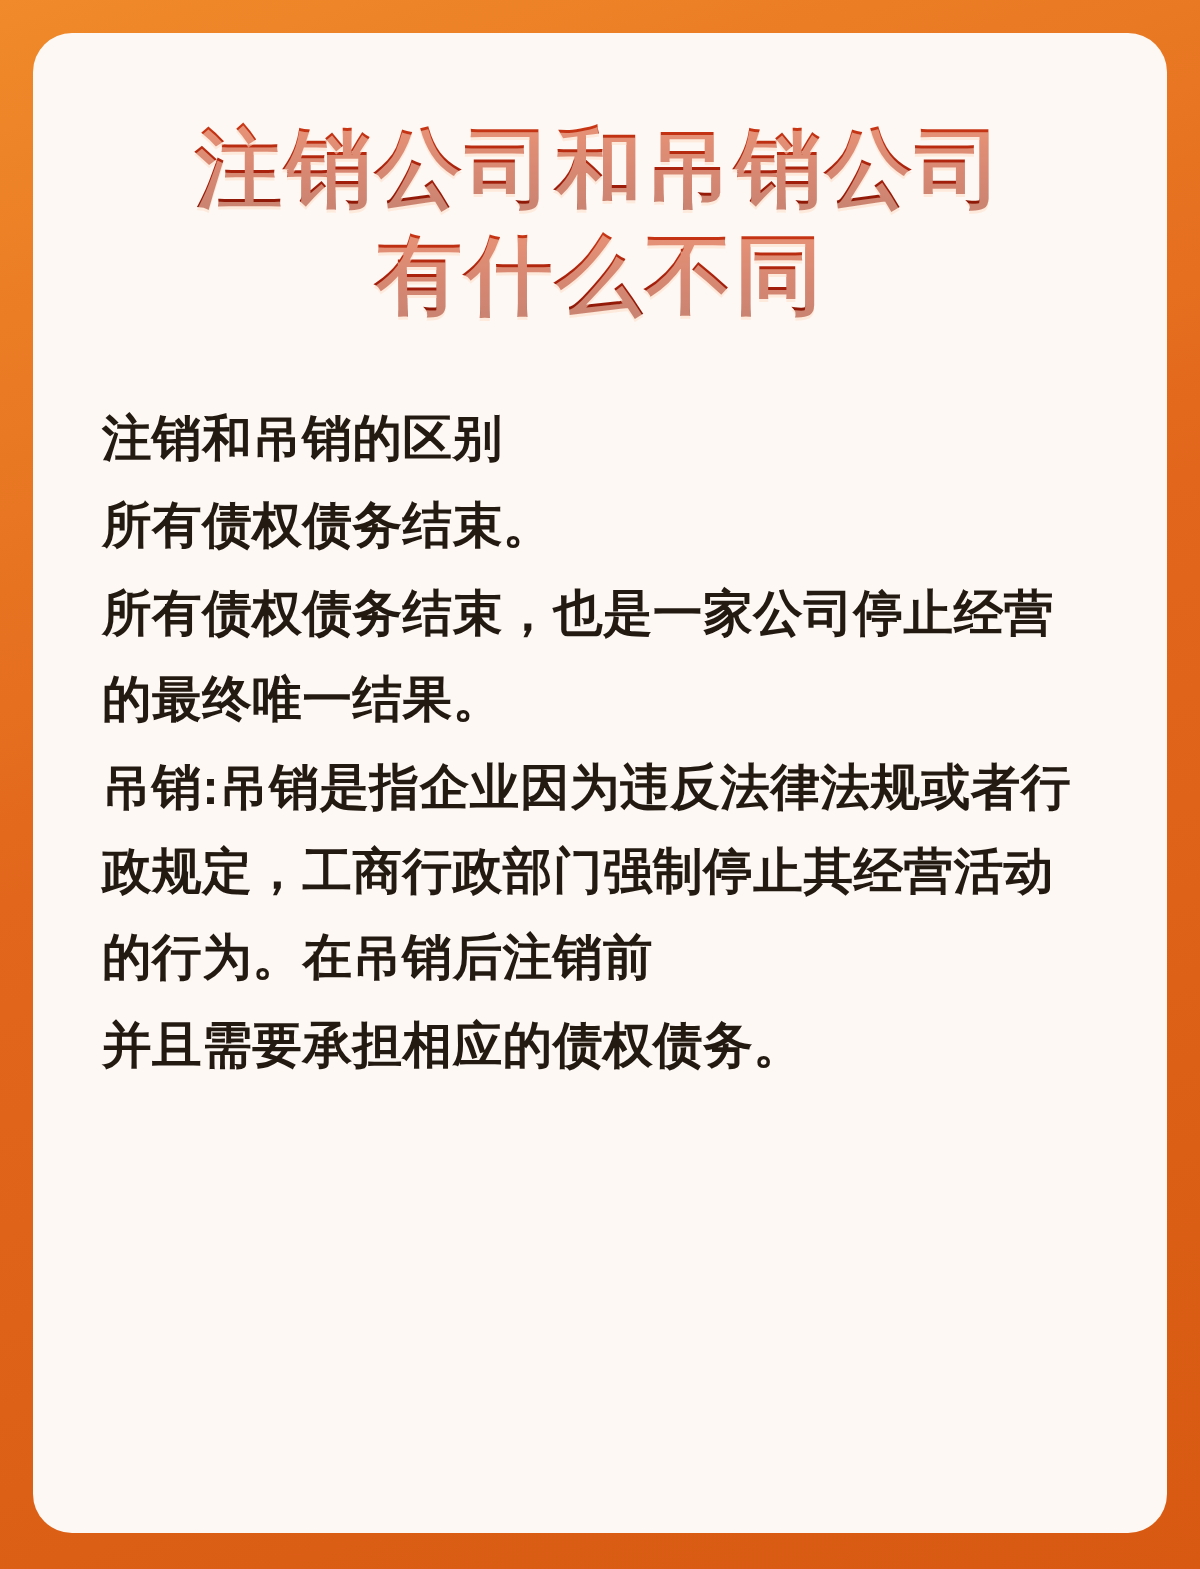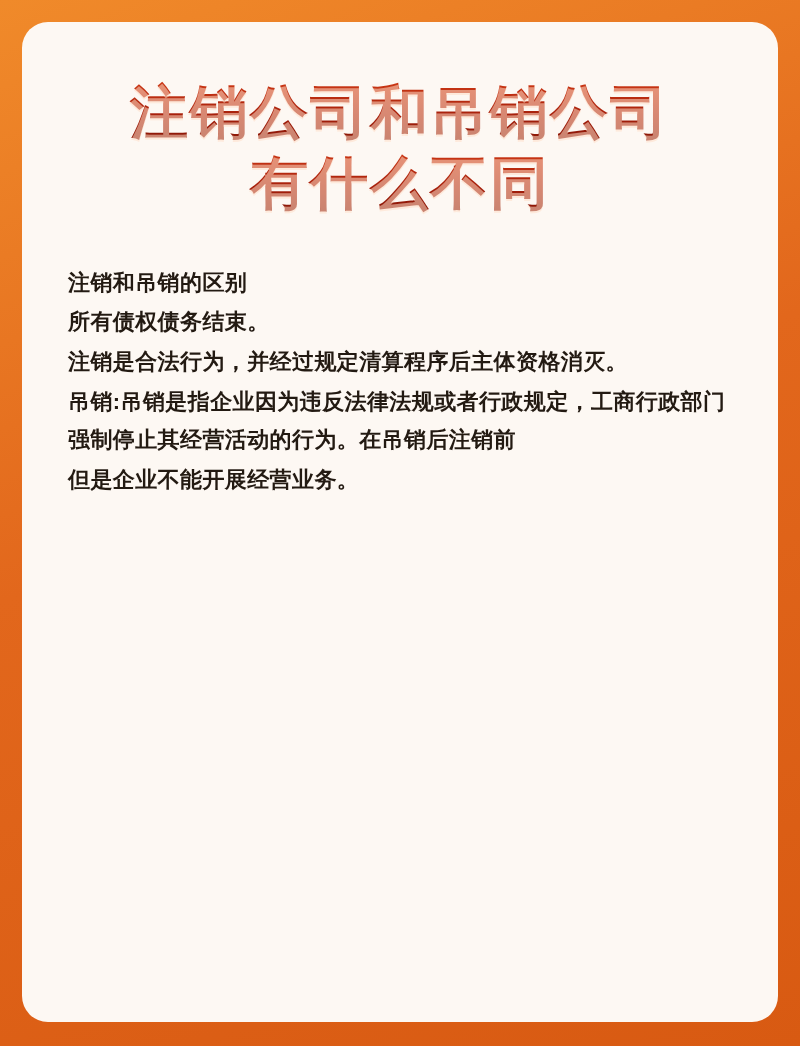--- a/index.html
+++ b/index.html
@@ -45,21 +45,21 @@
     background: linear-gradient(180deg, #cf3a16 0%, #a51f0b 55%, #7e1405 100%);
     -webkit-background-clip: text;
     background-clip: text;
     -webkit-text-fill-color: transparent;
     text-shadow: 0 2px 0 rgba(255, 222, 200, 0.55);
   }
   .body-block {
     flex: 1;
   }
   .para {
-    font-size: 22px;
+    font-size: 33px;
     line-height: 1.72;
     color: #231a12;
     font-weight: bold;
     letter-spacing: 0.4px;
     margin: 0 0 2px 0;
     text-align: left;
   }
 </style>
 </head>
 <body>
@@ -68,19 +68,19 @@
   <div class="card">
 
     <div class="title-block">
       <div class="title-line">注销公司和吊销公司</div>
       <div class="title-line">有什么不同</div>
     </div>
 
     <div class="body-block">
       <p class="para">注销和吊销的区别</p>
       <p class="para">所有债权债务结束。</p>
-      <p class="para">注销是合法行为，并经过规定清算程序后主体资格消灭。</p>
+      <p class="para">所有债权债务结束，也是一家公司停止经营的最终唯一结果。</p>
       <p class="para">吊销:吊销是指企业因为违反法律法规或者行政规定，工商行政部门强制停止其经营活动的行为。在吊销后注销前</p>
-      <p class="para">但是企业不能开展经营业务。</p>
+      <p class="para">并且需要承担相应的债权债务。</p>
     </div>
 
   </div>
 </div>
 
 </body></html>

